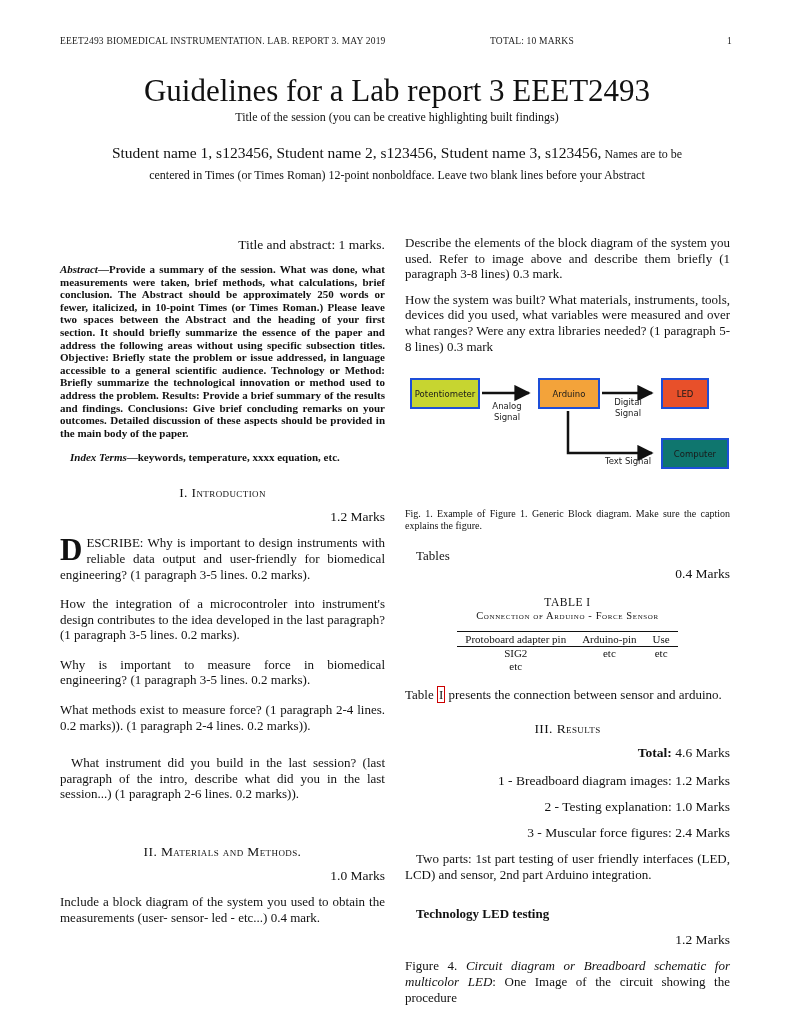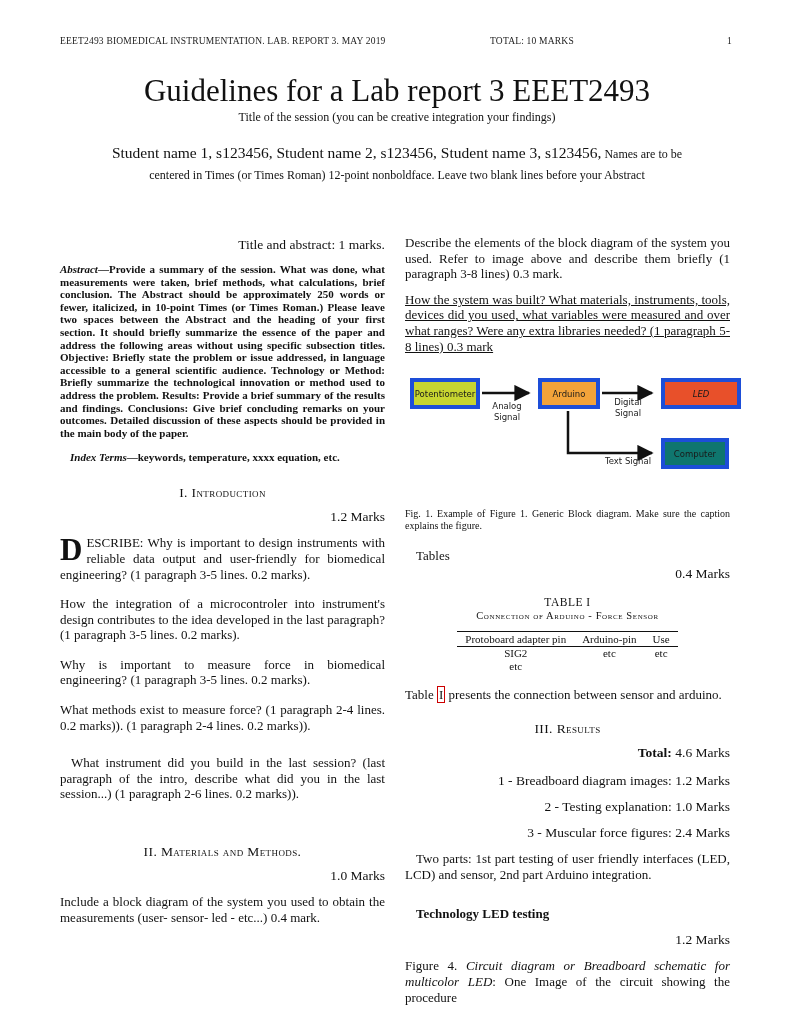--- a/index.html
+++ b/index.html
@@ -45,26 +45,26 @@
   .body-par { font-size: 13px; line-height: 15.6px; text-align: justify; margin-bottom: 10px; }
   .body-par.indent { text-indent: 11px; }
   .dropcap {
     float: left; font-size: 31px; line-height: 26px; font-weight: bold;
     padding: 2px 4px 0 0;
   }
 
   
   .figure1 { position: relative; width: 325px; height: 120px; margin: 16px 0 18px 0; font-family: "DejaVu Sans", "Liberation Sans", sans-serif; }
   .fblock {
-    position: absolute; border: 4px solid #1d4ed8; display: flex; align-items: center; justify-content: center;
+    position: absolute; border: 2px solid #1d4ed8; display: flex; align-items: center; justify-content: center;
     font-size: 8.5px; color: #1a1a1a; text-align: center;
   }
   .fb-pot { left: 5px; top: 8px; width: 70px; height: 31px; }
   .fb-ard { left: 133px; top: 8px; width: 62px; height: 31px; }
-  .fb-led { left: 256px; top: 8px; width: 80px; height: 31px; font-style: italic; }
+  .fb-led { left: 256px; top: 8px; width: 48px; height: 31px; }
   .fb-com { left: 256px; top: 68px; width: 68px; height: 31px; }
   .figure1 svg { position: absolute; left: 0; top: 0; }
   .flabel { position: absolute; font-size: 8.5px; line-height: 10.5px; text-align: center; color: #222; }
   .fl-analog { left: 76px; top: 31px; width: 52px; text-align: center; }
   .fl-digital { left: 200px; top: 27px; width: 46px; }
   .fl-text { left: 200px; top: 86px; width: 46px; }
 
   .fig-caption { font-size: 10px; line-height: 12px; text-align: justify; margin-bottom: 16px; }
 
   .tables-par { font-size: 13px; text-indent: 11px; margin-bottom: 2px; }
@@ -96,21 +96,21 @@
 <div class="page">
 
   <div class="runhead">
     <span class="rh-left">EEET2493 BIOMEDICAL INSTRUMENTATION. LAB. REPORT 3. MAY 2019</span>
     <span class="rh-center">TOTAL: 10 MARKS</span>
     <span class="rh-page">1</span>
   </div>
 
   <div class="titleblock">
     <div class="paper-title">Guidelines for a Lab report 3 EEET2493</div>
-    <div class="paper-subtitle">Title of the session (you can be creative integration your findings)</div>
+    <div class="paper-subtitle">Title of the session (you can be creative highlighting built findings)</div>
     <div class="authors"><span>Student name 1, s123456, Student name 2, s123456, Student name 3, s123456,</span><span class="note"> Names are to be centered in Times (or Times Roman) 12-point nonboldface. Leave two blank lines before your Abstract</span></div>
   </div>
 
   <div class="columns">
 
     <div class="col">
       <div class="marks-line">Title and abstract: 1 marks.</div>
 
       <p class="abstract"><span class="abs-label">Abstract</span><span>—</span><span>Provide a summary of the session. What was done, what measurements were taken, brief methods, what calculations, brief conclusion. The Abstract should be approximately 250 words or fewer, italicized, in 10-point Times (or Times Roman.) Please leave two spaces between the Abstract and the heading of your first section. It should briefly summarize the essence of the paper and address the following areas without using specific subsection titles. Objective: Briefly state the problem or issue addressed, in language accessible to a general scientific audience. Technology or Method: Briefly summarize the technological innovation or method used to address the problem. Results: Provide a brief summary of the results and findings. Conclusions: Give brief concluding remarks on your outcomes. Detailed discussion of these aspects should be provided in the main body of the paper.</span></p>
 
@@ -126,21 +126,21 @@
       <p class="body-par" style="margin-top:14px;">What methods exist to measure force? (1 paragraph 2-4 lines. 0.2 marks)). (1 paragraph 2-4 lines. 0.2 marks)).</p>
       <p class="body-par indent" style="margin-top:22px;">What instrument did you build in the last session? (last paragraph of the intro, describe what did you in the last session...) (1 paragraph 2-6 lines. 0.2 marks)).</p>
 
       <h2 class="sec-heading" style="margin-top:42px;">II. Materials and Methods.</h2>
       <div class="marks-line">1.0 Marks</div>
       <p class="body-par">Include a block diagram of the system you used to obtain the measurements (user- sensor- led - etc...) 0.4 mark.</p>
     </div>
 
     <div class="col">
       <p class="body-par">Describe the elements of the block diagram of the system you used. Refer to image above and describe them briefly (1 paragraph 3-8 lines) 0.3 mark.</p>
-      <p class="body-par" style="margin-top:1px;text-decoration:underline;">How the system was built? What materials, instruments, tools, devices did you used, what variables were measured and over what ranges? Were any extra libraries needed? (1 paragraph 5-8 lines) 0.3 mark</p>
+      <p class="body-par" style="margin-top:1px;">How the system was built? What materials, instruments, tools, devices did you used, what variables were measured and over what ranges? Were any extra libraries needed? (1 paragraph 5-8 lines) 0.3 mark</p>
 
       <div class="figure1">
         <svg width="325" height="120">
           <defs>
             <marker id="arr" viewBox="0 0 10 10" refX="9" refY="5" markerWidth="6.5" markerHeight="6.5" orient="auto-start-reverse">
               <path d="M0,0 L10,5 L0,10 z" fill="#111"></path>
             </marker>
           </defs>
           <line x1="77" y1="23" x2="124" y2="23" stroke="#111" stroke-width="2.5" marker-end="url(#arr)"></line>
           <line x1="197" y1="23" x2="247" y2="23" stroke="#111" stroke-width="2.5" marker-end="url(#arr)"></line>

